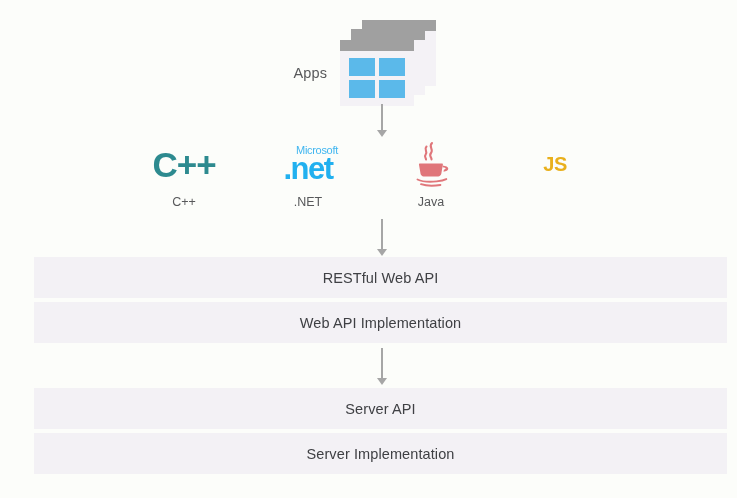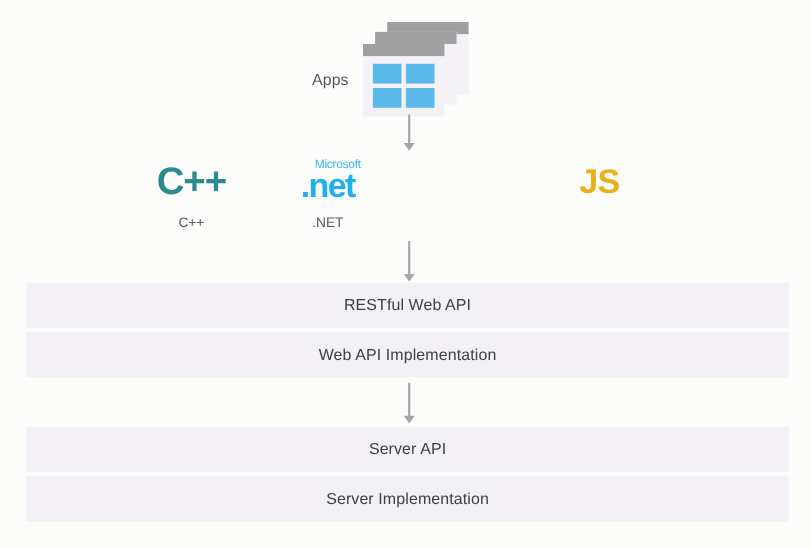--- a/index.html
+++ b/index.html
@@ -10,21 +10,21 @@
     width: 737px;
     height: 498px;
     background: #fcfdfa;
     font-family: "Liberation Sans", sans-serif;
     overflow: hidden;
     position: relative;
   }
 
   #diagram {
     position: absolute;
-    left: 2px; top: 0;
+    left: 12px; top: 0;
     width: 720px;
     height: 498px;
     border-radius: 29px;
   }
 
   
   .apps-row {
     position: absolute;
     left: 0; top: 10px;
     width: 737px;
@@ -165,21 +165,21 @@
   }
   .logo-net .dotnet {
     display: block;
     font-size: 31px;
     font-weight: bold;
     color: #21b0ef;
     letter-spacing: -1.5px;
     line-height: 1;
   }
   .logo-js {
-    font-size: 31px;
+    font-size: 20px;
     font-weight: bold;
     color: #e9b01c;
     letter-spacing: -0.5px;
     line-height: 1;
   }
   .logo-dots {
     display: flex;
     gap: 11px;
     align-items: center;
   }
@@ -254,20 +254,39 @@
     <div class="wrap-item item-net">
       <div class="wrap-logo">
         <span class="logo-net">
           <span class="ms">Microsoft</span>
           <span class="dotnet">.net</span>
         </span>
       </div>
       <div class="wrap-name">.NET</div>
     </div>
 
+    <div class="wrap-item item-java">
+      <div class="wrap-logo">
+        <svg width="44" height="50" viewBox="0 0 44 50" aria-hidden="true">
+          <g fill="none" stroke="#e0767a" stroke-width="2.1" stroke-linecap="round">
+            <path d="M23 4 c -4 4 2 6 -1 10 c -2.5 3.2 1 4.5 0.5 6.5"></path>
+            <path d="M17.5 7.5 c -3 3.2 1.6 4.8 -0.8 7.8 c -2 2.5 0.6 3.8 0.3 5.2"></path>
+          </g>
+          <g fill="#e0767a">
+            <path d="M11 24.5 h22 c0.6 0 1 .5 .9 1.1 l-1.6 9.2 c-.25 1.5 -1.6 2.6 -3.1 2.6 H14.6 c-1.5 0 -2.8 -1.1 -3.05 -2.6 l-1.6 -9.2 c-.1 -.6 .35 -1.1 .95 -1.1 z"></path>
+            <path d="M33.4 26.6 c3.6 .3 5.9 1.5 5.9 3.1 c0 1.4 -1.9 2.6 -4.8 3.1 l.45 -2.2 c1.1 -.3 1.75 -.75 1.75 -1.15 c0 -.5 -1.1 -1 -2.9 -1.25 z"></path>
+          </g>
+          <g fill="none" stroke="#e0767a" stroke-width="1.9" stroke-linecap="round">
+            <path d="M8.5 40.5 c4 1.9 11.4 2.7 19.2 1.9 c4.2 -.45 7.6 -1.3 9.6 -2.3"></path>
+            <path d="M12 45.2 c4.5 1.5 12.4 1.9 19.4 .8"></path>
+          </g>
+        </svg>
+      </div>
+      <div class="wrap-name">Java</div>
+    </div>
 
     <div class="wrap-item item-js">
       <div class="wrap-logo">
         <span class="logo-js">JS</span>
       </div>
     </div>
 
   </div>
 
   <div class="arrow arrow-2">

